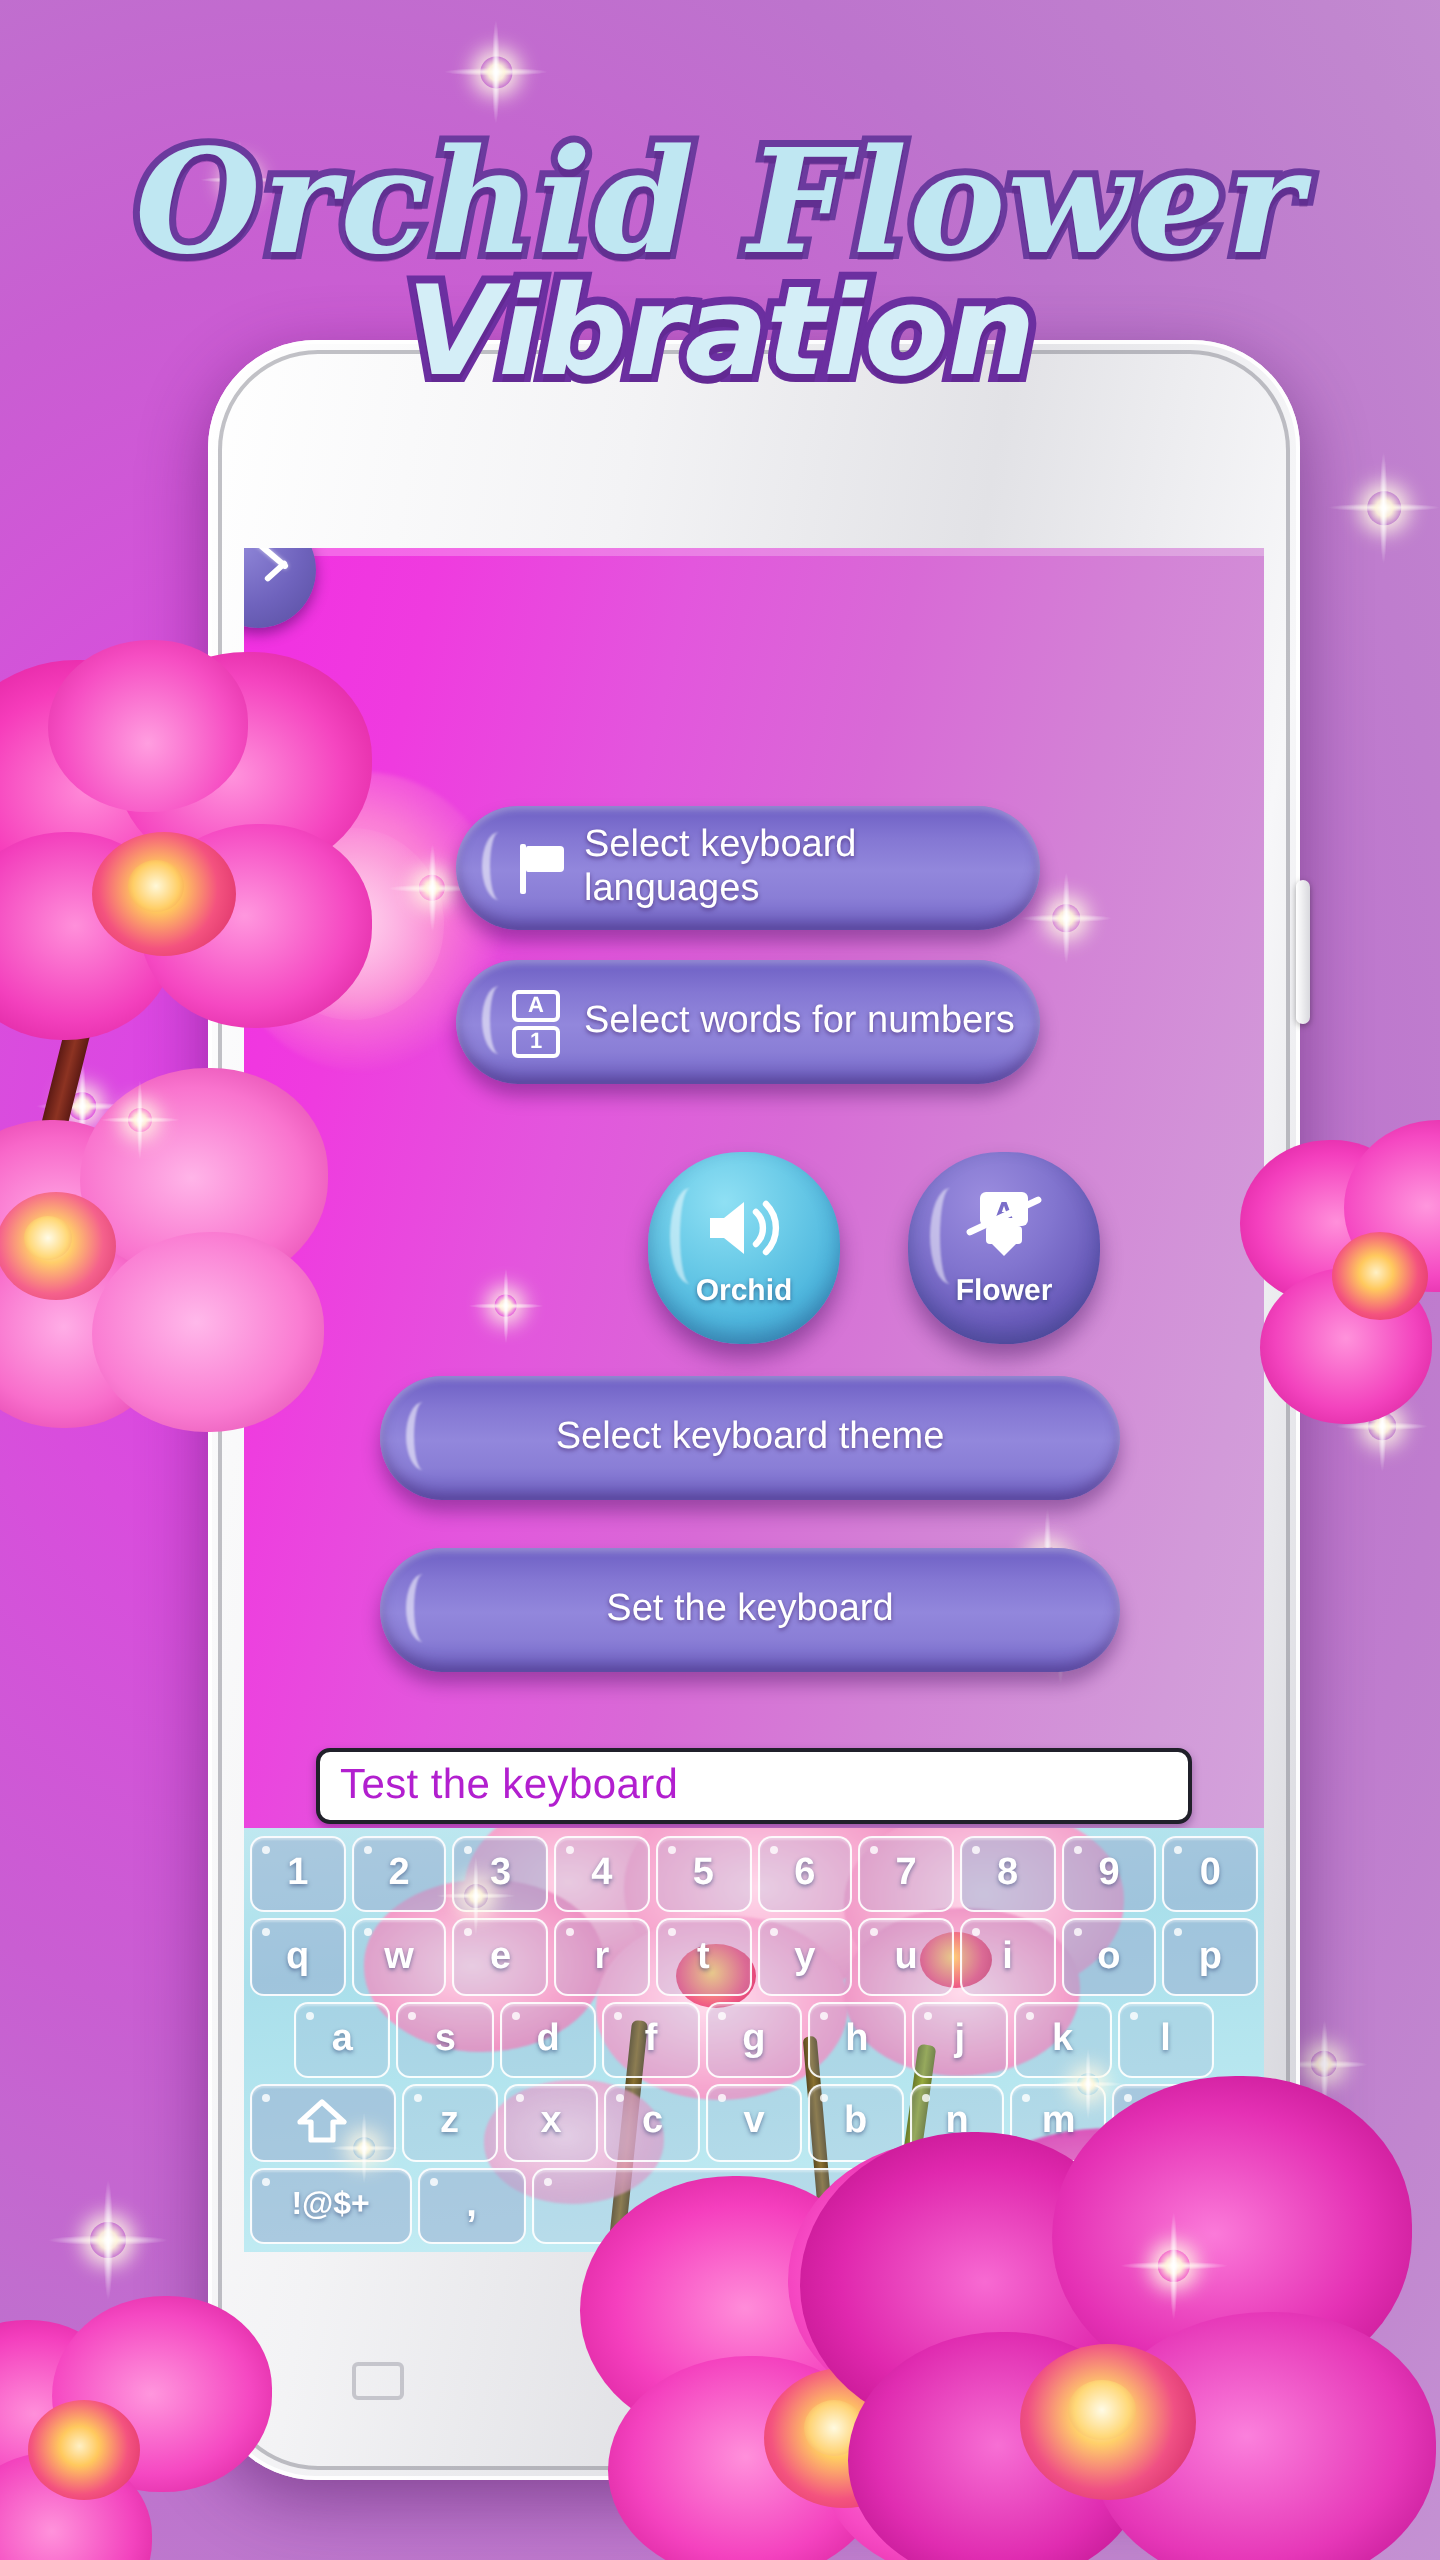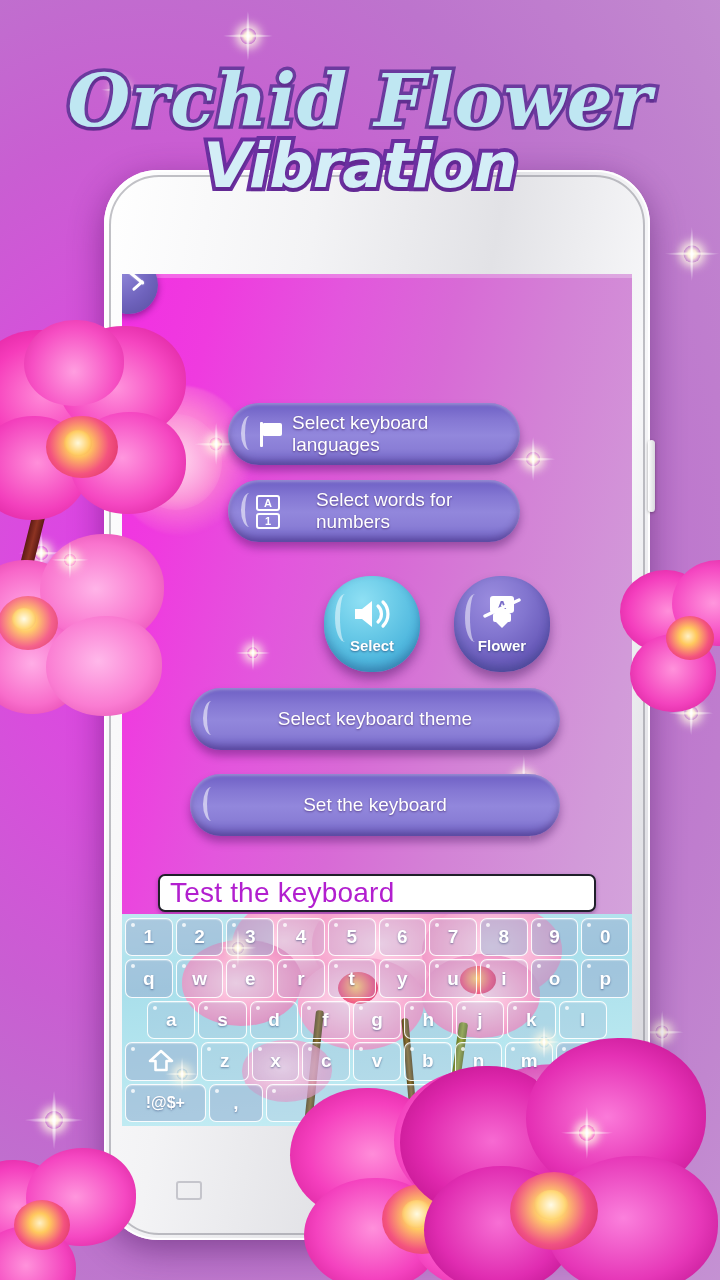--- a/index.html
+++ b/index.html
@@ -124,21 +124,21 @@
     content:""; position:absolute; left:13px; top:13px; width:13px; height:34px;
     border-left:4px solid rgba(255,255,255,.55);
     border-radius:50% 0 0 50%/50% 0 0 50%;
     filter:blur(.4px);
   }
   .pill .lbl { color:#fff; font-size:19px; font-weight:400; text-shadow:0 1px 2px rgba(40,0,70,.5); }
 
   .pill-lang { left:106px; top:129px; width:292px; }
   .pill-lang .lbl { margin-left:64px; }
   .pill-num  { left:106px; top:206px; width:292px; }
-  .pill-num .lbl { margin-left:88px; }
+  .pill-num .lbl { margin-left:64px; }
   .pill-theme { left:68px; top:414px; width:370px; justify-content:center; }
   .pill-set   { left:68px; top:500px; width:370px; justify-content:center; }
 
   .ic-flag { position:absolute; left:30px; top:19px; width:26px; height:26px; }
   .ic-flag .pole { position:absolute; left:2px; top:0; width:3px; height:25px; background:#fff; border-radius:1px; }
   .ic-flag .cloth { position:absolute; left:5px; top:1px; width:19px; height:13px; background:#fff; border-radius:1px 2px 2px 1px; }
 
   .ic-a1 { position:absolute; left:28px; top:15px; width:26px; height:34px; }
   .ic-a1 .bx {
     position:absolute; left:0; width:24px; height:16px;
@@ -186,21 +186,21 @@
   .ic-prev { position:absolute; left:50%; top:18px; transform:translateX(-50%); width:40px; height:36px; }
 
   
   .test-field {
     position:absolute; left:36px; top:600px; width:438px; height:38px;
     background:#fff; border:2px solid #20202a; border-radius:7px;
     display:flex; align-items:center;
     box-shadow:0 2px 4px rgba(40,0,70,.35);
   }
   .test-field .txt {
-    margin-left:10px; color:#b21fcf; font-size:28px; font-weight:400; letter-spacing:.2px;
+    margin-left:10px; color:#b21fcf; font-size:21px; font-weight:400; letter-spacing:.2px;
   }
 
   
   .kb {
     position:absolute; left:0; bottom:0; width:510px; height:212px;
     background:linear-gradient(175deg,#bfe8f0 0%,#a9dfeb 30%,#b6e6ef 62%,#c7eef5 100%);
     overflow:hidden;
   }
   .kb-photo { position:absolute; inset:0; }
   .kb-photo .petal {
@@ -351,21 +351,21 @@
 
 
     <div class="circ on circ-sound">
       <span class="ic-snd">
         <svg width="40" height="32" viewBox="0 0 40 32">
           <path d="M3 11 h7 L20 3 v26 L10 21 H3 Z" fill="#fff"></path>
           <path d="M26 8 a11 11 0 0 1 0 16" stroke="#fff" stroke-width="3.2" fill="none" stroke-linecap="round"></path>
           <path d="M31 4 a17 17 0 0 1 0 24" stroke="#fff" stroke-width="3.2" fill="none" stroke-linecap="round"></path>
         </svg>
       </span>
-      <span class="clbl">Select</span>
+      <span class="clbl">Orchid</span>
     </div>
 
     <div class="circ off circ-prev">
       <span class="ic-prev">
         <svg width="40" height="36" viewBox="0 0 40 36">
           <rect x="8" y="2" width="24" height="17" rx="3" fill="#fff"></rect>
           <text x="20" y="15" font-family="DejaVu Sans" font-size="11" font-weight="bold" fill="#7a6dc9" text-anchor="middle">A</text>
           <rect x="11" y="19" width="18" height="9" rx="2" fill="#fff"></rect>
           <path d="M14 28 l6 6 l6 -6 Z" fill="#fff"></path>
           <line x1="3" y1="22" x2="37" y2="6" stroke="#fff" stroke-width="3.4" stroke-linecap="round"></line>

